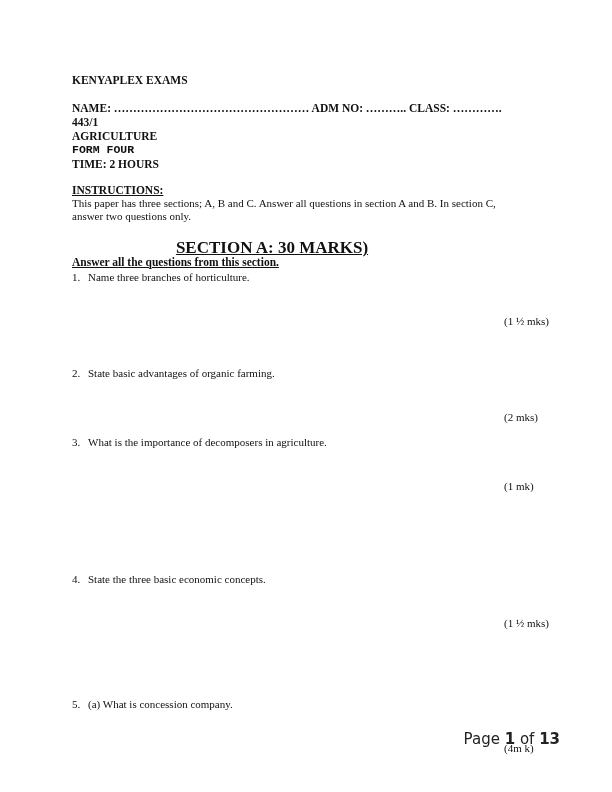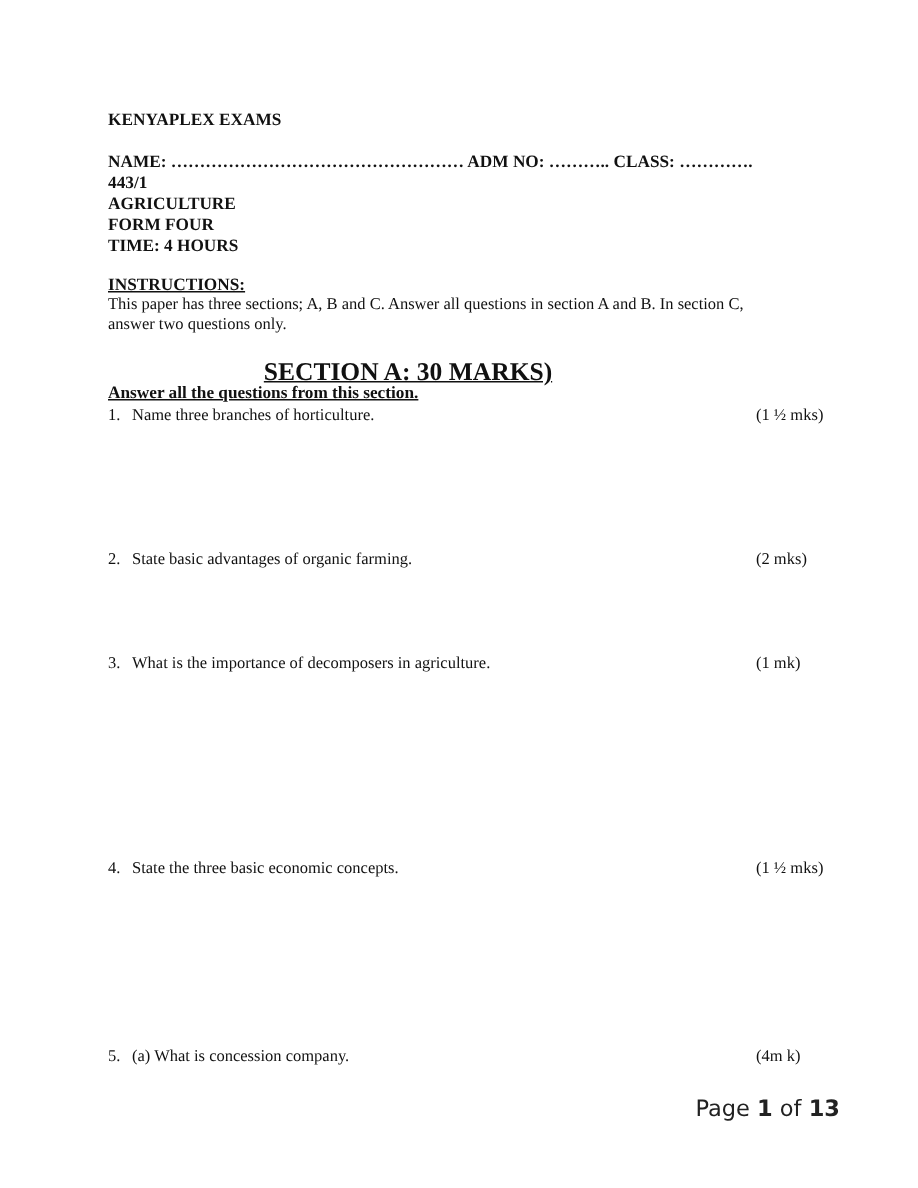--- a/index.html
+++ b/index.html
@@ -38,40 +38,40 @@
   }
   .q-row {
     position: absolute;
     left: 72px;
     width: 482px;
     font-size: 11px;
     line-height: 13px;
   }
   .q-num { position: absolute; left: 0; }
   .q-text { position: absolute; left: 16px; white-space: nowrap; }
-  .q-marks { position: absolute; left: 432px; white-space: nowrap; }
+  .q-marks { position: absolute; left: 432px; white-space: nowrap; margin-top: 44px; }
   .footer {
     font-family: "DejaVu Sans", "Liberation Sans", sans-serif;
     font-size: 15px;
     color: #222;
     right: 52px;
     top: 730px;
   }
 </style>
 </head>
 <body>
 
 <div>
 
   <div class="abs hdr" style="top:73px;">KENYAPLEX EXAMS</div>
   <div class="abs hdr" style="top:101px;">NAME: …………………………………………… ADM NO: ……….. CLASS: ………….</div>
   <div class="abs hdr" style="top:115px;">443/1</div>
   <div class="abs hdr" style="top:129px;">AGRICULTURE</div>
-  <div class="abs hdr" style="top:143px;">FORM FOUR</div>
-  <div class="abs hdr" style="top:157px;">TIME: 4 HOURS</div>
+  <div class="abs hdr" style="top:143px;font-family:Liberation Mono, monospace;">FORM FOUR</div>
+  <div class="abs hdr" style="top:157px;">TIME: 2 HOURS</div>
 
   <div class="abs hdr underline" style="top:183px;">INSTRUCTIONS:</div>
   <div class="abs body-text" style="left:72px; top:197px;">This paper has three sections; A, B and C. Answer all questions in section A and B.  In section C,</div>
   <div class="abs body-text" style="left:72px; top:210px;">answer two questions only.</div>
 
   <div class="abs section-title" style="top:238px;">SECTION A: 30 MARKS)</div>
   <div class="abs bold underline" style="left:72px; top:256px; font-size:11.5px;">Answer all the questions from this section.</div>
 
   <div class="q-row" style="top:271px;">
     <span class="q-num">1.</span>

